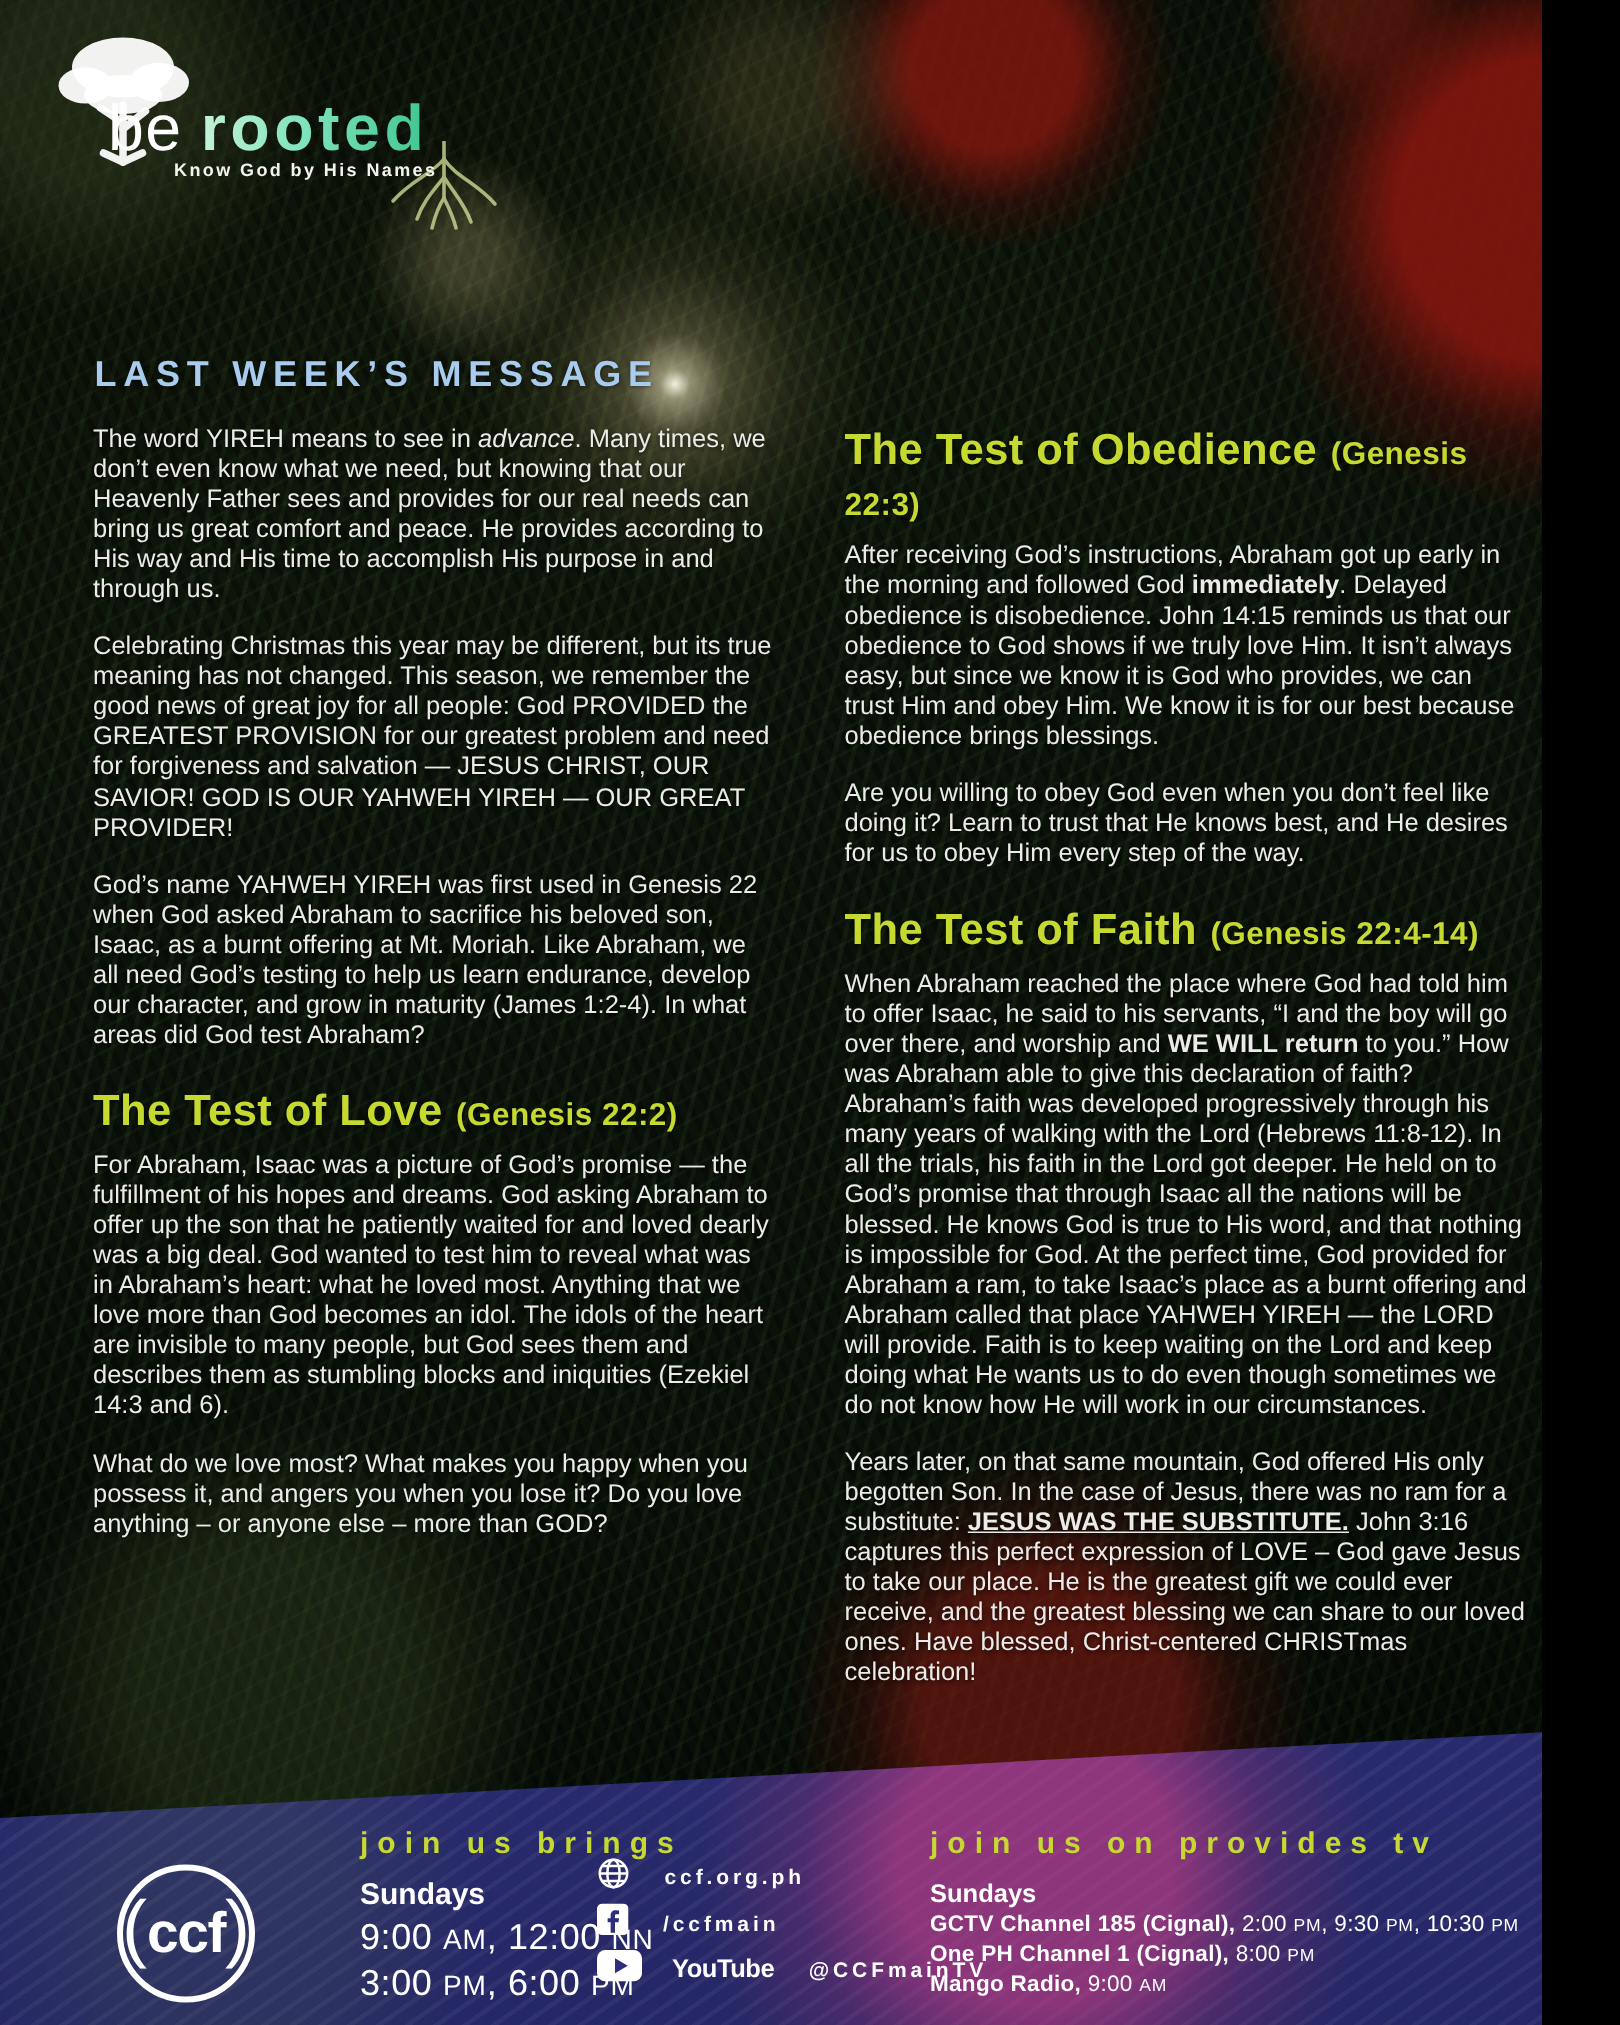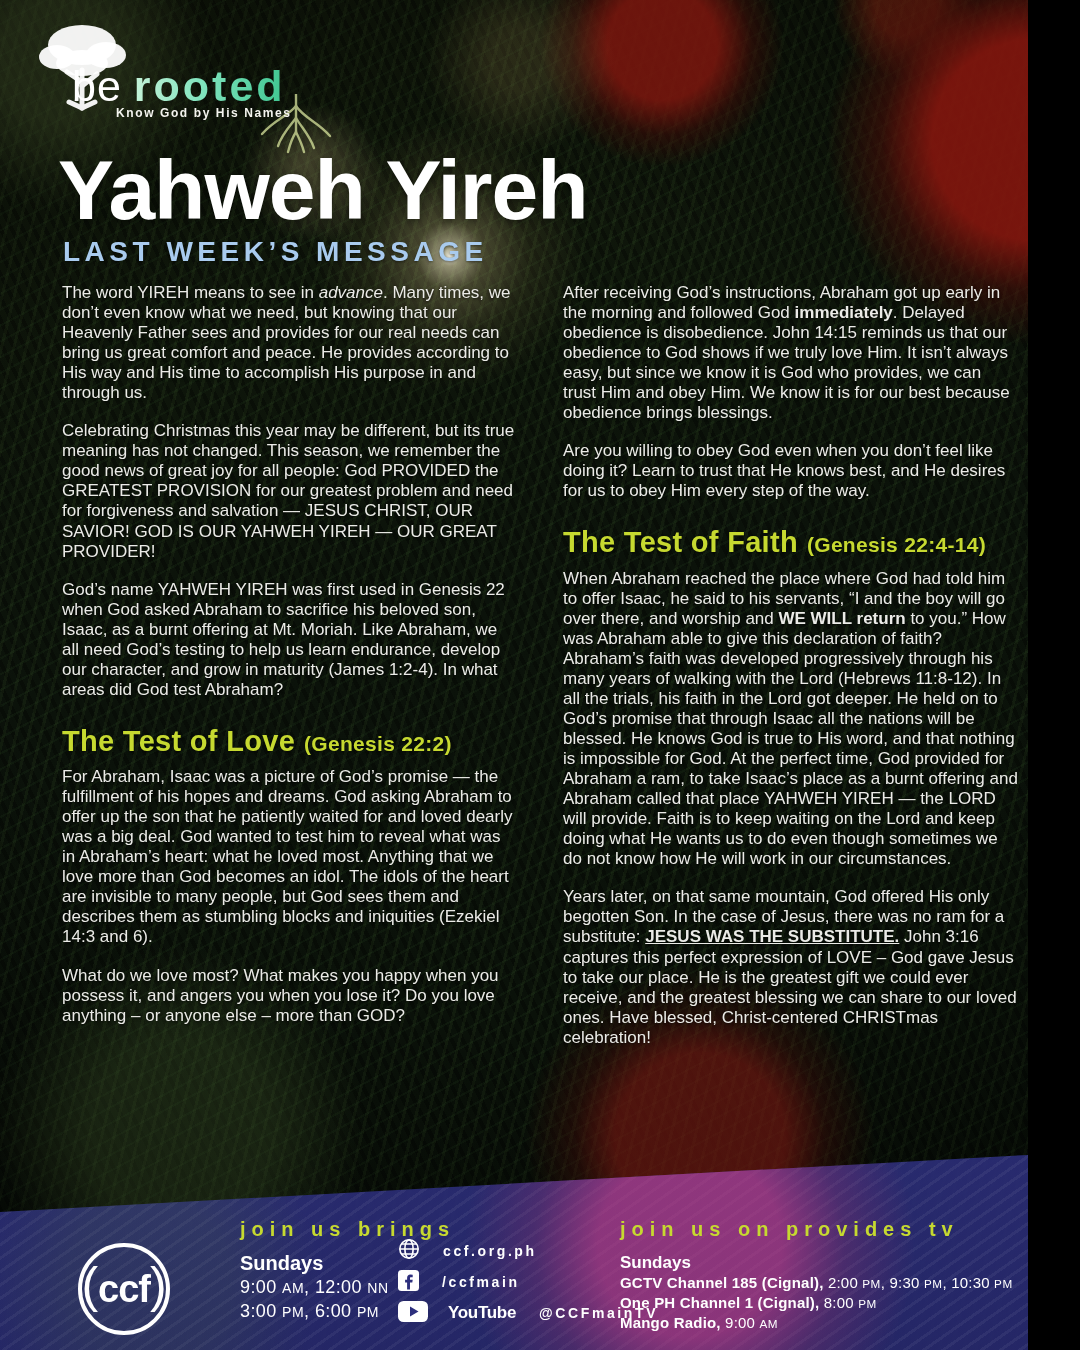--- a/index.html
+++ b/index.html
@@ -30,21 +30,21 @@
   .logo-word{position:absolute;left:36px;top:42px;font-size:43px;color:#fff;white-space:nowrap;}
   .logo-be{font-weight:400;letter-spacing:1px;}
   .logo-rooted{
     font-weight:800;letter-spacing:3px;color:#7ddfb6;
     background:linear-gradient(90deg,#c4f2d8 0%,#7fe3bd 45%,#3fc690 100%);
     -webkit-background-clip:text;background-clip:text;-webkit-text-fill-color:transparent;
   }
   .logo-tag{position:absolute;left:80px;top:86px;font-size:12px;font-weight:bold;letter-spacing:1.6px;color:#f4f4ef;}
   
   .title{position:absolute;left:58px;top:142px;font-size:84px;font-weight:bold;letter-spacing:-1px;color:#fff;text-shadow:0 2px 8px rgba(0,0,0,.45);white-space:nowrap;}
-  .subtitle{position:absolute;left:63px;top:236px;font-size:28px;font-weight:bold;letter-spacing:4.5px;color:#a9cbee;text-shadow:0 1px 3px rgba(0,0,0,.5);white-space:nowrap;}
+  .subtitle{position:absolute;left:63px;top:236px;font-size:24px;font-weight:bold;letter-spacing:4.5px;color:#a9cbee;text-shadow:0 1px 3px rgba(0,0,0,.5);white-space:nowrap;}
   
   .col{position:absolute;top:283px;width:456px;color:#ebebe7;font-size:17px;line-height:1.18;text-shadow:0 1px 3px rgba(0,0,0,.65);}
   .col-left{left:62px;}
   .col-right{left:563px;}
   .col p{margin:0 0 18px 0;}
   .sec-h{color:#c6d930;font-weight:bold;font-size:29px;letter-spacing:.3px;margin:24px 0 9px 0;text-shadow:0 1px 3px rgba(0,0,0,.55);}
   .sec-h:first-child{margin-top:0;}
   .sec-h .ref{font-size:21px;margin-left:9px;}
   .b{font-weight:bold;} .i{font-style:italic;} .u{text-decoration:underline;}
   .sc{font-size:.78em;letter-spacing:.5px;}
@@ -60,21 +60,21 @@
   }
   .ccf-logo{
     position:absolute;left:78px;top:1243px;width:92px;height:92px;border:4px solid #fff;border-radius:50%;
     box-sizing:border-box;display:flex;align-items:center;justify-content:center;color:#fff;white-space:nowrap;
   }
   .ccf-logo .mid{font-size:38px;font-weight:800;letter-spacing:-1px;}
   .ccf-logo .paren{font-size:50px;font-weight:300;line-height:0;transform:translateY(-4px);}
   .f-head{color:#c6d930;font-size:20px;font-weight:bold;letter-spacing:6px;white-space:nowrap;}
   .online{position:absolute;left:240px;top:1218px;color:#fff;}
   .f-day{font-size:20px;font-weight:bold;margin-top:11px;}
-  .f-times{font-size:18px;line-height:1.22;letter-spacing:.4px;margin-top:2px;}
+  .f-times{font-size:24px;line-height:1.22;letter-spacing:.4px;margin-top:2px;}
   .links{position:absolute;left:398px;top:1240px;color:#fff;}
   .link-row{display:flex;align-items:center;gap:23px;height:22px;margin-bottom:9px;}
   .link-label{font-size:14px;font-weight:bold;letter-spacing:2.6px;white-space:nowrap;}
   .yt-brand{font-size:17px;font-weight:bold;letter-spacing:-.3px;margin-left:-3px;}
   .broadcast{position:absolute;left:620px;top:1218px;color:#fff;}
   .b-day{font-size:17px;font-weight:bold;margin-top:12px;}
   .b-line{font-size:15px;line-height:1.32;letter-spacing:.2px;white-space:nowrap;}
 </style>
 </head>
 <body>
@@ -110,33 +110,33 @@
           <path d="M46 24 C52 34 60 42 64 54"></path>
           <path d="M46 38 C42 44 40 50 38 58"></path>
           <path d="M46 38 C50 46 52 50 54 58"></path>
         </g>
       </svg>
     </span>
     <div class="logo-word"><span class="logo-be">be</span> <span class="logo-rooted">rooted</span></div>
     <div class="logo-tag">Know God by His Names</div>
   </div>
 
-  <div class="title">Yahweh Yireh</div>
   <div class="subtitle">LAST WEEK’S MESSAGE</div>
 
   <div class="col col-left">
     <p><span>The word YIREH means to see in </span><span class="i">advance</span><span>. Many times, we don’t even know what we need, but knowing that our Heavenly Father sees and provides for our real needs can bring us great comfort and peace. He provides according to His way and His time to accomplish His purpose in and through us.</span></p>
     <p><span>Celebrating Christmas this year may be different, but its true meaning has not changed. This season, we remember the good news of great joy for all people: God PROVIDED the GREATEST PROVISION for our greatest problem and need for forgiveness and salvation — JESUS CHRIST, OUR SAVIOR! GOD IS OUR YAHWEH YIREH — OUR GREAT PROVIDER!</span></p>
     <p><span>God’s name YAHWEH YIREH was first used in Genesis 22 when God asked Abraham to sacrifice his beloved son, Isaac, as a burnt offering at Mt. Moriah. Like Abraham, we all need God’s testing to help us learn endurance, develop our character, and grow in maturity (James 1:2-4). In what areas did God test Abraham?</span></p>
     <div class="sec-h"><span>The Test of Love</span><span class="ref">(Genesis 22:2)</span></div>
     <p><span>For Abraham, Isaac was a picture of God’s promise — the fulfillment of his hopes and dreams. God asking Abraham to offer up the son that he patiently waited for and loved dearly was a big deal. God wanted to test him to reveal what was in Abraham’s heart: what he loved most. Anything that we love more than God becomes an idol. The idols of the heart are invisible to many people, but God sees them and describes them as stumbling blocks and iniquities (Ezekiel 14:3 and 6).</span></p>
     <p><span>What do we love most? What makes you happy when you possess it, and angers you when you lose it? Do you love anything – or anyone else – more than GOD?</span></p>
   </div>
 
   <div class="col col-right">
+    <div class="sec-h"><span>The Test of Obedience</span><span class="ref">(Genesis 22:3)</span></div>
     <p><span>After receiving God’s instructions, Abraham got up early in the morning and followed God </span><span class="b">immediately</span><span>. Delayed obedience is disobedience. John 14:15 reminds us that our obedience to God shows if we truly love Him. It isn’t always easy, but since we know it is God who provides, we can trust Him and obey Him. We know it is for our best because obedience brings blessings.</span></p>
     <p><span>Are you willing to obey God even when you don’t feel like doing it? Learn to trust that He knows best, and He desires for us to obey Him every step of the way.</span></p>
     <div class="sec-h"><span>The Test of Faith</span><span class="ref">(Genesis 22:4-14)</span></div>
     <p><span>When Abraham reached the place where God had told him to offer Isaac, he said to his servants, “I and the boy will go over there, and worship and </span><span class="b">WE WILL return</span><span> to you.”  How was Abraham able to give this declaration of faith? Abraham’s faith was developed progressively through his many years of walking with the Lord (Hebrews 11:8-12). In all the trials, his faith in the Lord got deeper. He held on to God’s promise that through Isaac all the nations will be blessed. He knows God is true to His word, and that nothing is impossible for God. At the perfect time, God provided for Abraham a ram, to take Isaac’s place as a burnt offering and Abraham called that place YAHWEH YIREH — the LORD will provide. Faith is to keep waiting on the Lord and keep doing what He wants us to do even though sometimes we do not know how He will work in our circumstances.</span></p>
     <p><span>Years later, on that same mountain, God offered His only begotten Son. In the case of Jesus, there was no ram for a substitute: </span><span class="b u">JESUS WAS THE SUBSTITUTE.</span><span> John 3:16 captures this perfect expression of LOVE – God gave Jesus to take our place. He is the greatest gift we could ever receive, and the greatest blessing we can share to our loved ones. Have blessed, Christ-centered CHRISTmas celebration!</span></p>
   </div>
 
   <div class="footer-band"></div>
 
   <div class="ccf-logo">

